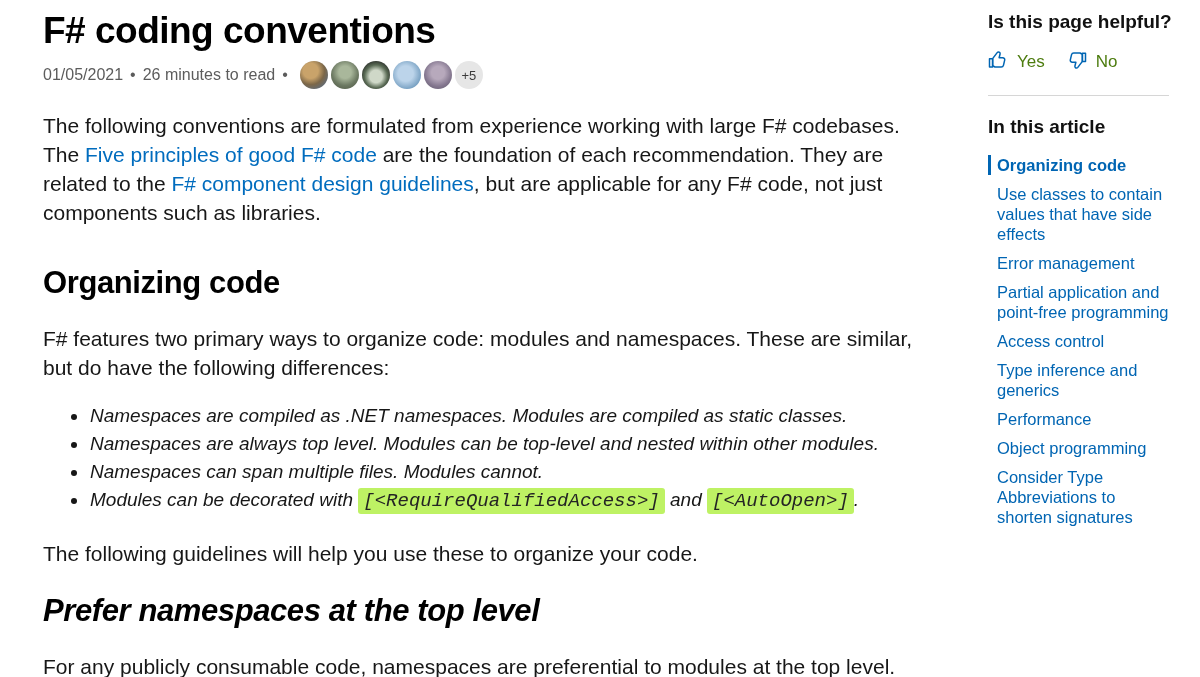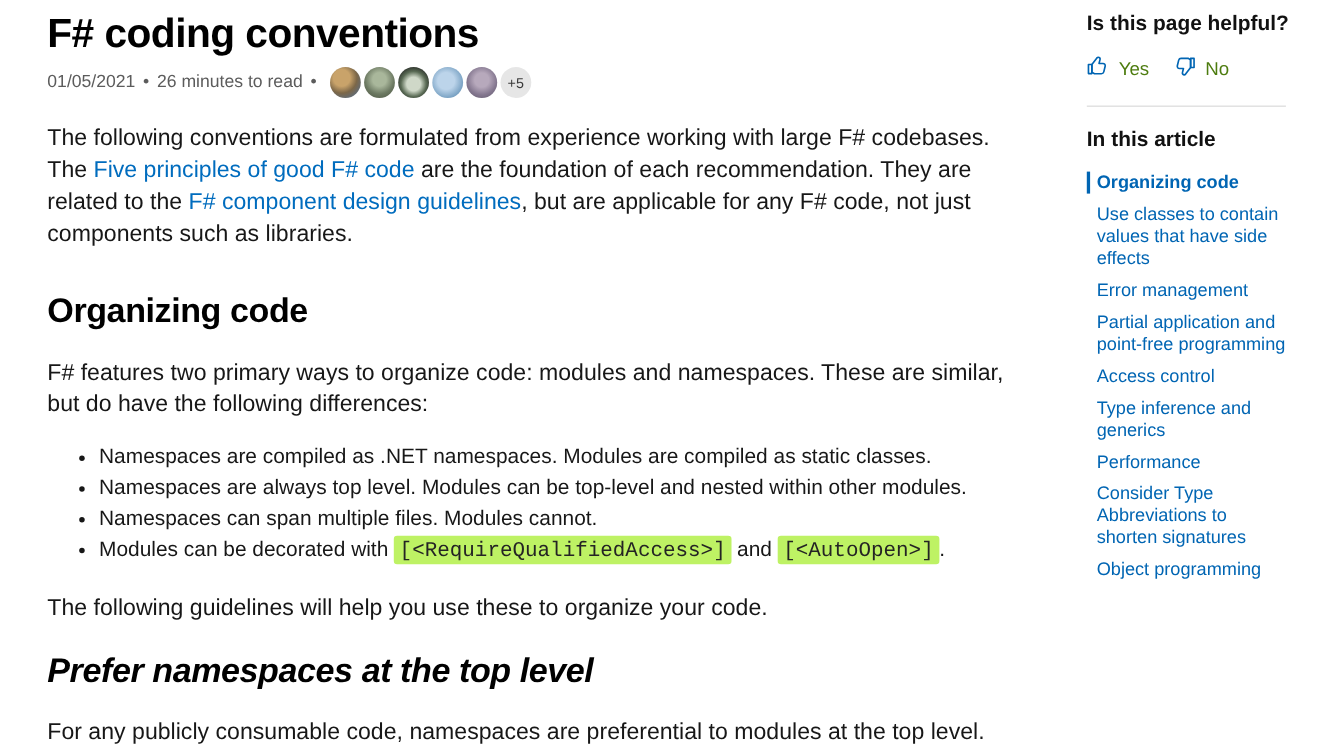--- a/index.html
+++ b/index.html
@@ -66,20 +66,21 @@
     font-weight: 700;
     line-height: 40px;
     color: #000000;
     margin: 36px 0 0 0;
     letter-spacing: -0.4px;
   }
 
   ul.bullets {
     margin: 20px 0 16px 0;
     padding: 0 0 0 46px;
+    font-style: italic;
   }
   ul.bullets li {
     font-size: 19px;
     line-height: 28px;
     padding-left: 1px;
   }
   .inline-code {
     font-family: "Liberation Mono", "DejaVu Sans Mono", monospace;
     font-size: 19px;
     background: #bef264;
@@ -214,17 +215,17 @@
   <div class="toc-title">In this article</div>
 
   <nav class="toc-list">
     <a class="toc-item active">Organizing code</a>
     <a class="toc-item">Use classes to contain values that have side effects</a>
     <a class="toc-item">Error management</a>
     <a class="toc-item">Partial application and point-free programming</a>
     <a class="toc-item">Access control</a>
     <a class="toc-item">Type inference and generics</a>
     <a class="toc-item">Performance</a>
+    <a class="toc-item">Object programming</a>
     <a class="toc-item">Consider Type Abbreviations to shorten signatures</a>
-    <a class="toc-item">Object programming</a>
   </nav>
 
 </div>
 
 </body></html>

